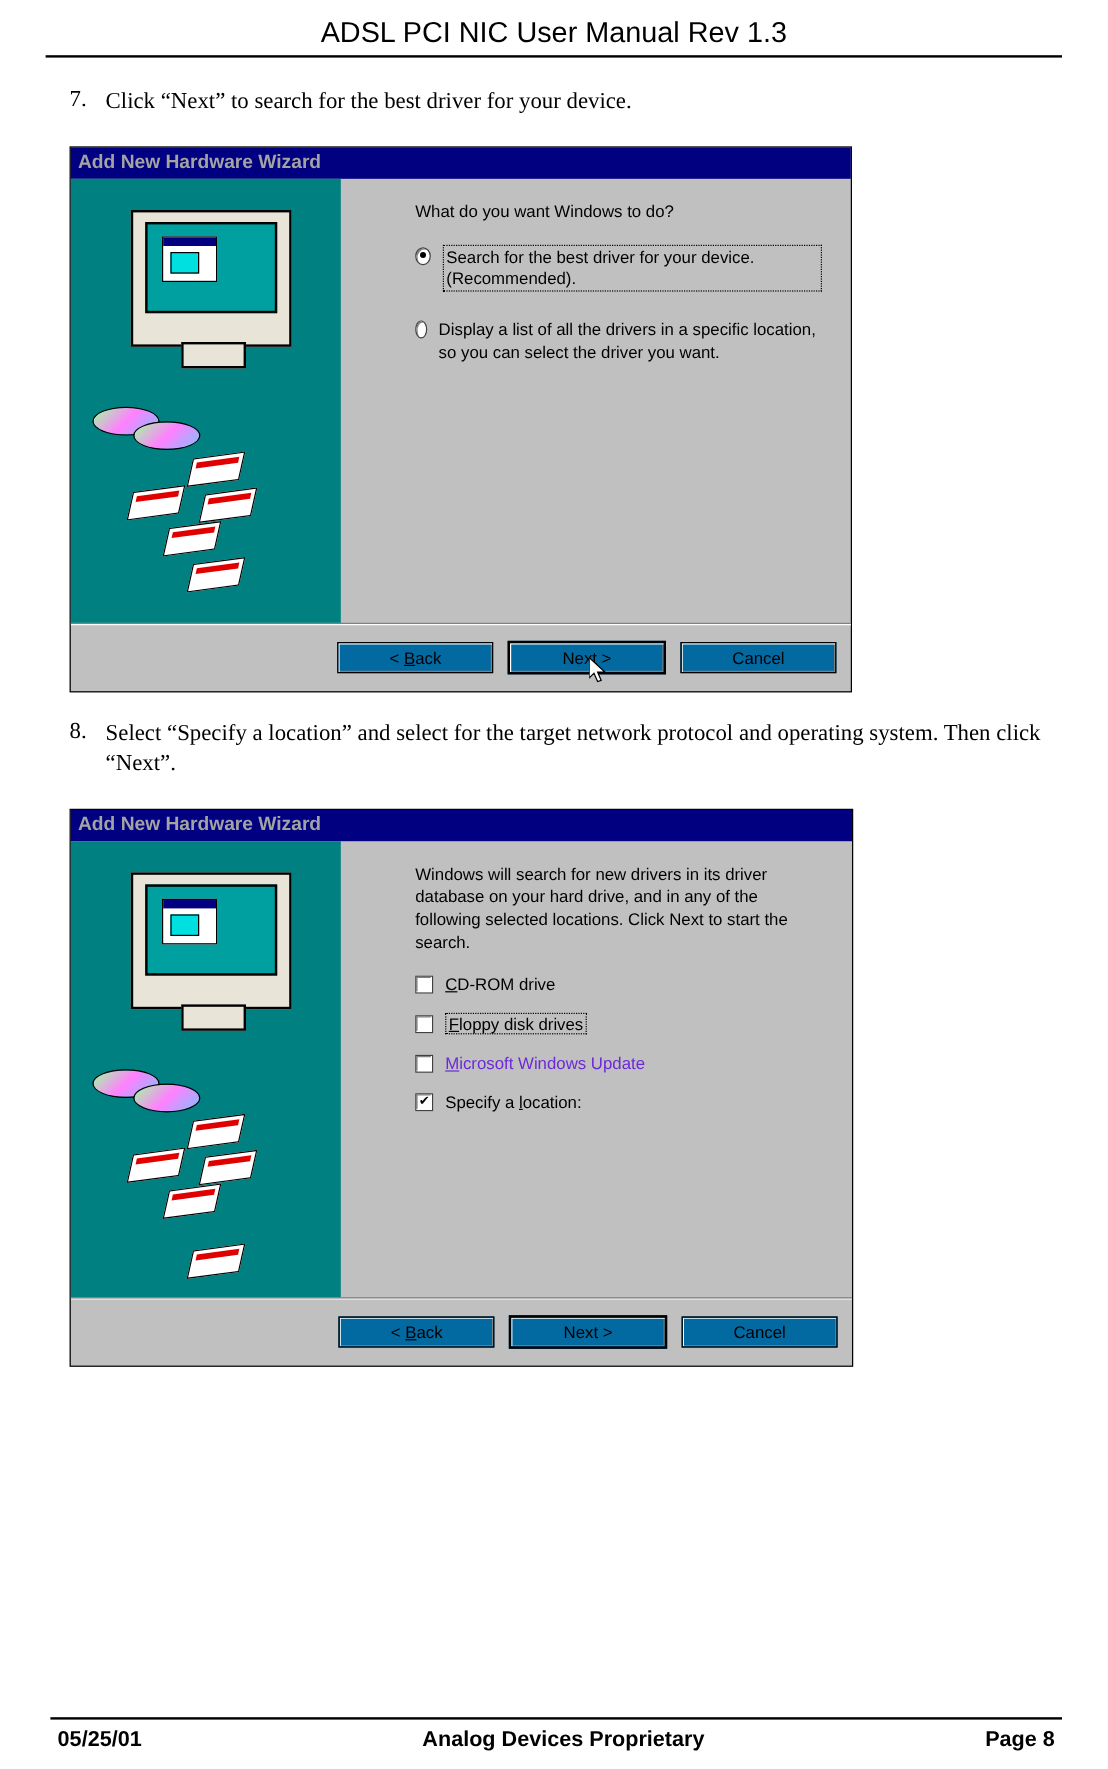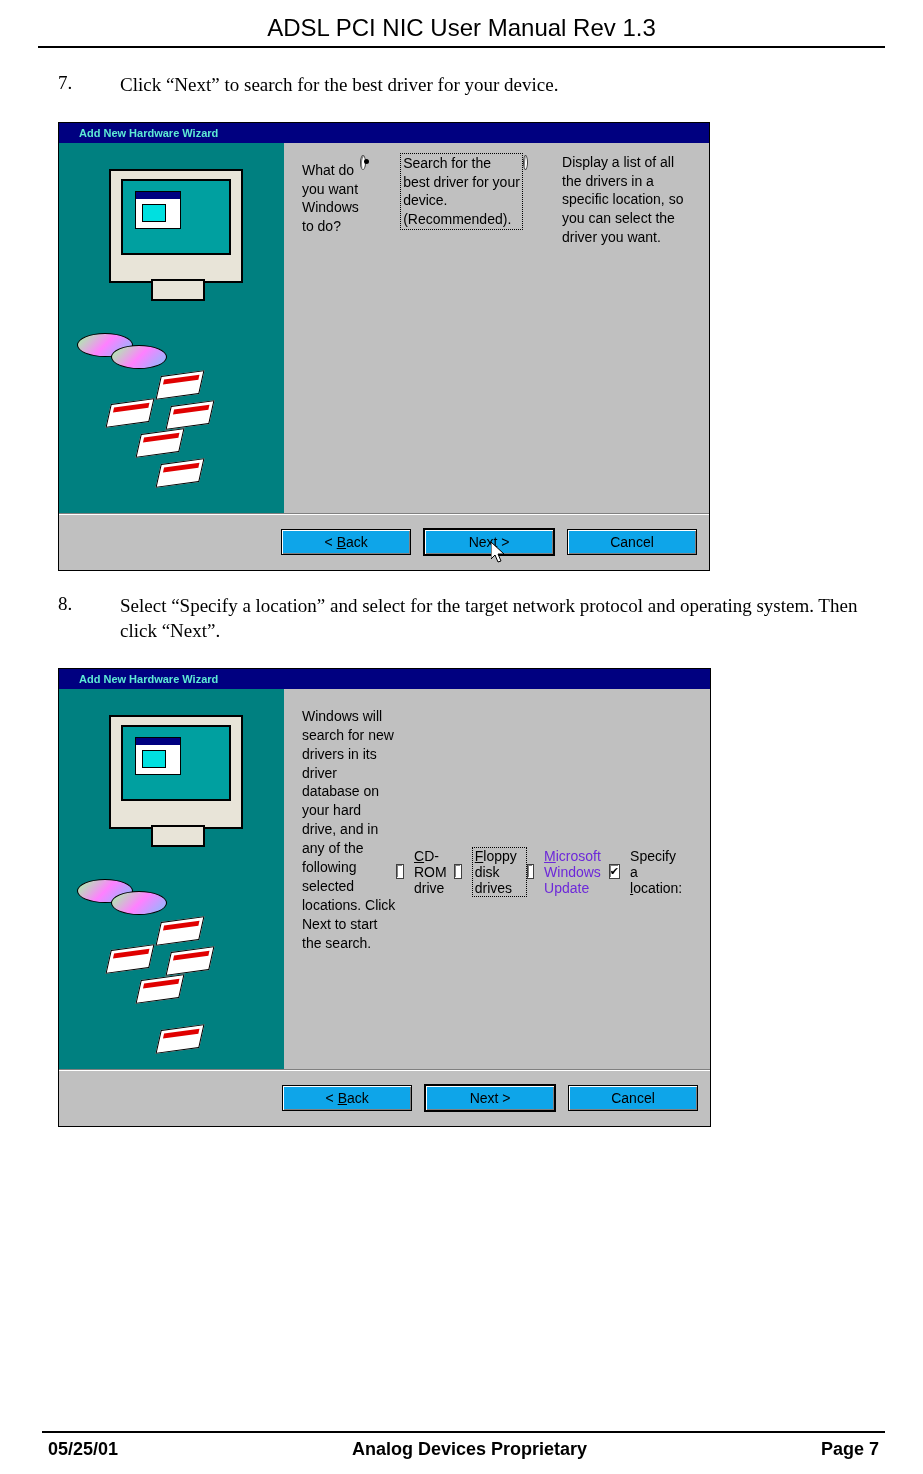--- a/index.html
+++ b/index.html
@@ -5,54 +5,54 @@
 body { font-family: "Times New Roman", serif; font-size: 19px; color:#000; background:#fff; margin:0; }
 .page { width: 923px; margin:0 auto; padding: 14px 0 0 0; box-sizing:border-box; position:relative; min-height:1474px;}
 .page-header { text-align:center; font-family: Arial, sans-serif; font-size:24px; padding-bottom:4px;}
 hr.sep { border:none; border-top:2px solid #000; margin:0 38px 0 38px; }
 .content { padding: 24px 40px 0 58px; }
 ol.steps { list-style:none; padding:0; margin:0; }
 ol.steps > li { margin-bottom: 22px; }
 .step-row { display:flex; }
 .step-num { width:30px; flex:none; }
 .step-body { flex:1; padding-right:10px; }
-.step-text { margin-bottom: 24px; line-height:1.35;margin-left:32px; }
+.step-text { margin-bottom: 24px; line-height:1.35; }
 
 .dialog { border:1px solid #000; background:#c0c0c0; font-family: "MS Sans Serif", Tahoma, Arial, sans-serif; font-size:14px; }
 .dialog.sz1 { width:650px; }
 .dialog.sz2 { width:651px; }
-.titlebar { background:#000080; color:#5eead4; font-weight:bold; padding:4px 20px; font-size:11px; }
+.titlebar { background:#000080; color:#a3a3a3; font-weight:bold; padding:4px 6px; font-size:16px; }
 .dlg-body { display:flex; }
 .sidebar-img { width:225px; flex:none; background:#008080; position:relative; margin:0; }
 .sz1 .sidebar-img { height:370px; }
 .sz2 .sidebar-img { height:380px; }
-.dlg-right { flex:1; padding: 10px 24px 8px 18px; display:flex; flex-direction:row; }
+.dlg-right { flex:1; padding: 10px 24px 8px 18px; display:flex; flex-direction:column;margin-left:44px; }
 .prompt-text { margin: 8px 0 18px 0; line-height:1.35; }
 
-.radio-row { display:flex; align-items:flex-start; margin-bottom:22px;gap:24px; }
+.radio-row { display:flex; align-items:flex-start; margin-bottom:22px; }
 .radio-dot { width:13px; height:13px; border-radius:50%; border:1px solid #404040; background:#fff; display:inline-block; position:relative; margin-top:2px; box-shadow: inset -1px -1px 0 #fff, inset 1px 1px 0 #808080;}
 .radio-dot.checked::after { content:""; position:absolute; top:3px; left:3px; width:5px; height:5px; border-radius:50%; background:#000; }
 .radio-label { margin-left:10px; line-height:1.35; }
 .radio-label.focused { border:1px dotted #000; padding:0 2px; }
 
 .check-row { display:flex; align-items:center; margin-bottom:16px; }
 .checkbox { width:13px; height:13px; border:1px solid #404040; background:#fff; display:inline-flex; align-items:center; justify-content:center; box-shadow: inset -1px -1px 0 #fff, inset 1px 1px 0 #808080; font-size:11px; line-height:1;}
 .check-label { margin-left:10px; }
 .check-label.focused { border:1px dotted #000; padding:0 2px; }
 .check-label.disabled { color:#6d28d9; }
 .check-label u { text-decoration:underline; }
 
 .location-block { margin-left:32px; }
 .combo { display:flex; border:1px solid #404040; background:#fff; height:24px; box-shadow: inset 1px 1px 0 #808080;}
 .combo input { border:none; outline:none; flex:1; padding:2px 6px; font-family: inherit; font-size:14px; background:transparent; }
 .combo-btn { width:20px; background:#c0c0c0; border-left:1px solid #808080; display:flex; align-items:center; justify-content:center; box-shadow: inset 1px 1px 0 #fff, inset -1px -1px 0 #404040;}
 .arrow-down { width:0; height:0; border-left:4px solid transparent; border-right:4px solid transparent; border-top:5px solid #000; }
 
 .browse-row { margin-top:14px; text-align:right; position:relative; }
-.btn { display:inline-block; background:#0ea5e9; border:1px solid #000; padding:4px 12px; font-family: inherit; font-size:14px; min-width:90px; text-align:center; box-shadow: inset 1px 1px 0 #fff, inset -1px -1px 0 #808080; position:relative;}
+.btn { display:inline-block; background:#0369a1; border:1px solid #000; padding:4px 12px; font-family: inherit; font-size:14px; min-width:90px; text-align:center; box-shadow: inset 1px 1px 0 #fff, inset -1px -1px 0 #808080; position:relative;}
 .btn.default { border:2px solid #000; }
 .btn u { text-decoration:underline; }
 
 .button-bar { border-top:1px solid #808080; padding:14px 12px 14px 0; text-align:right; box-shadow: inset 0 1px 0 #fff;}
 .button-bar .btn { margin-left:8px; min-width:104px; }
 
 .cursor { position:absolute; width:18px; height:24px; pointer-events:none; }
 .cursor svg { width:100%; height:100%; }
 
 
@@ -205,16 +205,16 @@
         </div>
       </li>
     </ol>
   </div>
 
   <div class="page-footer">
     <hr class="sep">
     <div class="footer-line">
       <span>05/25/01</span>
       <span>Analog Devices Proprietary</span>
-      <span>Page 7</span>
+      <span>Page 8</span>
     </div>
   </div>
 </div>
 
 </body></html>

